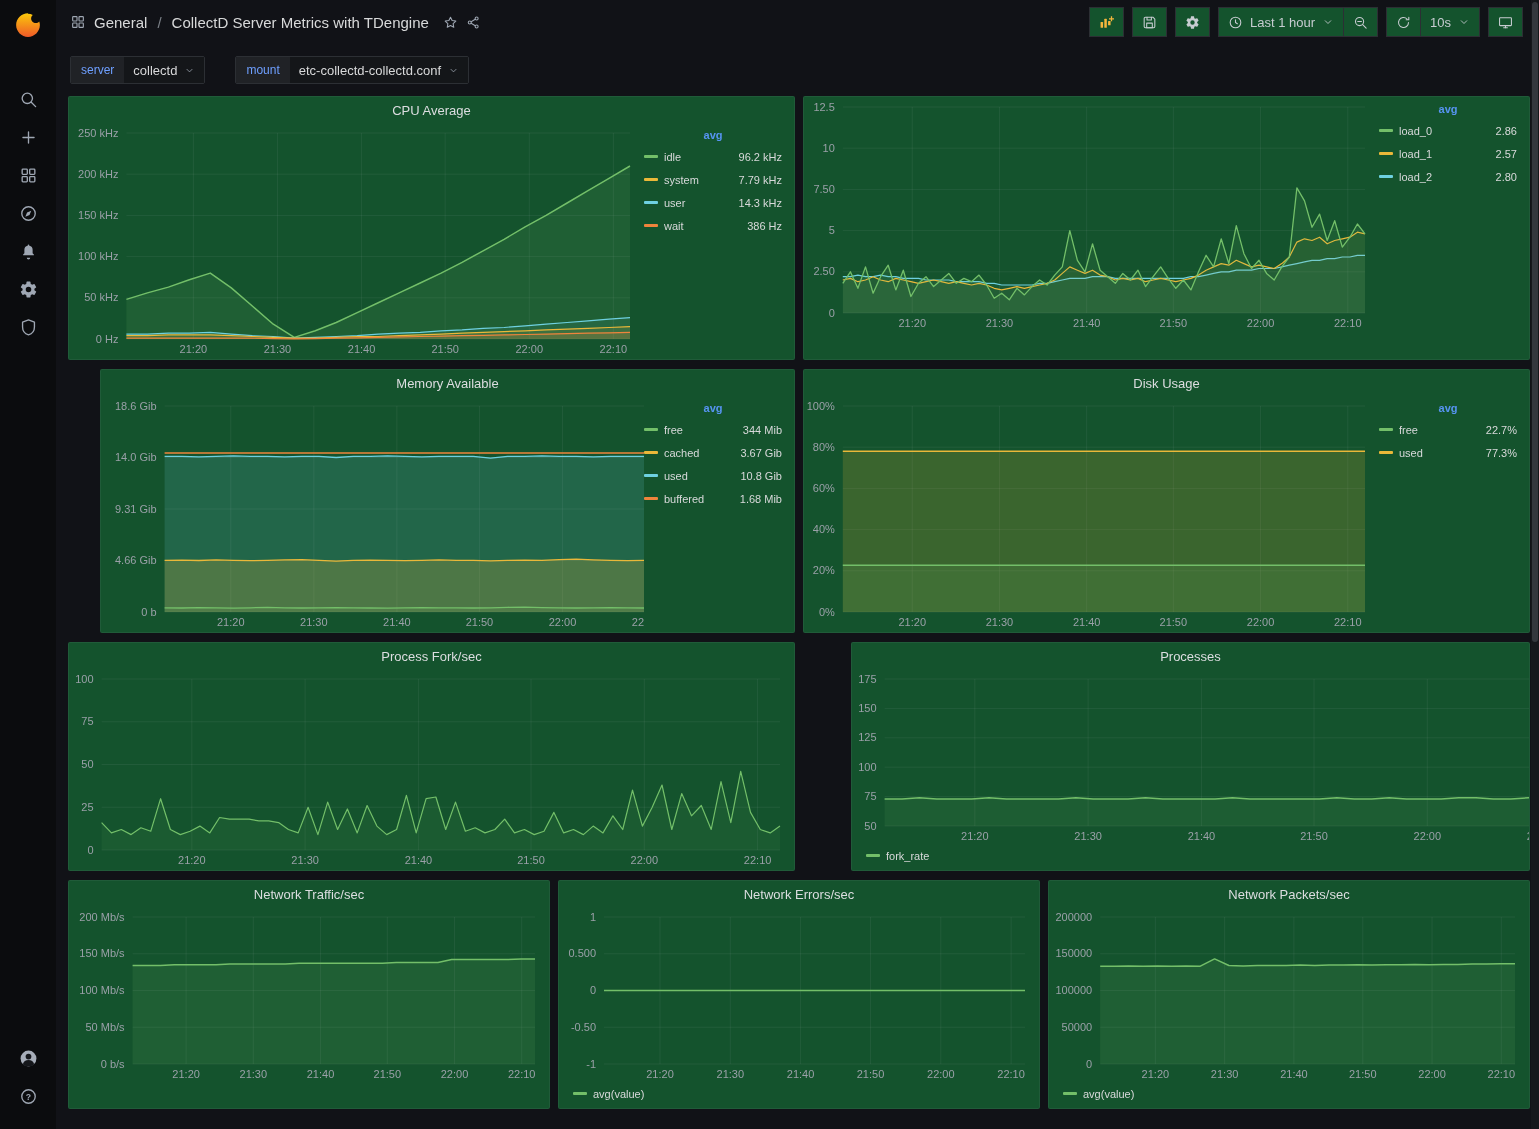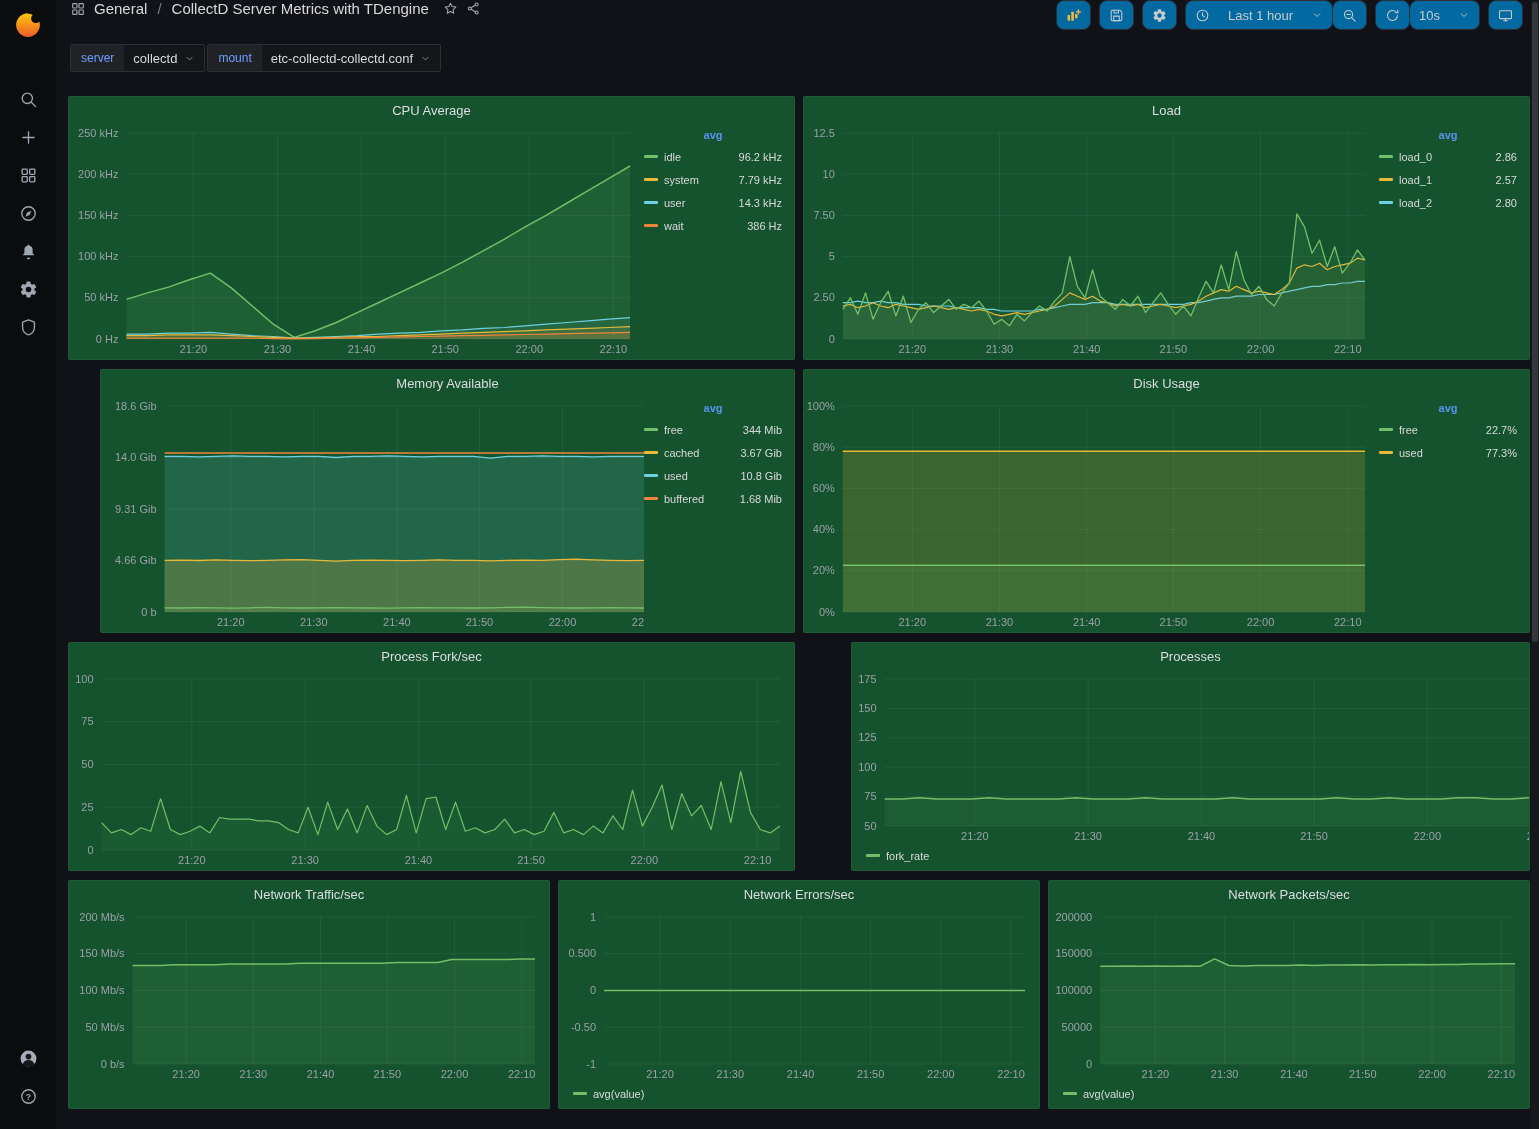--- a/index.html
+++ b/index.html
@@ -10,38 +10,38 @@
   
   .sidebar{width:56px;background:#0b0c0e;display:flex;flex-direction:column;align-items:center;padding:10px 0 14px 0;flex-shrink:0}
   .logo{width:30px;height:30px;margin-bottom:40px;cursor:pointer}
   .logo svg{width:30px;height:30px}
   .side-ic{width:42px;height:38px;display:flex;align-items:center;justify-content:center;color:#9fa7b3;border-radius:2px;cursor:pointer}
   .side-ic svg{width:19px;height:19px}
   .side-spacer{flex:1}
 
   
   .main{flex:1;display:flex;flex-direction:column;min-width:0}
-  .topnav{height:44px;display:flex;align-items:flex-start;justify-content:space-between;padding:0 16px 0 14px;flex-shrink:0}
+  .topnav{height:44px;display:flex;align-items:center;justify-content:space-between;padding:0 16px 0 14px;flex-shrink:0}
   .nav-left{display:flex;align-items:center;gap:8px}
   .nav-left .ic{color:#9fa7b3}
   .crumb-section{font-size:15px;color:#d8d9da;cursor:pointer}
   .crumb-sep{color:#7b8087;font-size:15px;margin:0 2px}
   .crumb-title{font-size:15px;color:#d8d9da}
   .ic{display:inline-flex;align-items:center;justify-content:center}
   .ic svg{width:16px;height:16px}
   .ic.sm svg{width:15px;height:15px}
   .nav-right{display:flex;align-items:center;gap:8px}
-  .tbtn{display:flex;align-items:center;gap:18px;height:30px;padding:0 9px;background:#0369a1;border:1px solid #2c2f34;border-radius:8px;color:#c7ccd1;font-size:13px;font-family:inherit;cursor:pointer}
+  .tbtn{display:flex;align-items:center;gap:7px;height:30px;padding:0 9px;background:#14532d;border:1px solid #2c2f34;border-radius:0;color:#c7ccd1;font-size:13px;font-family:inherit;cursor:pointer}
   .tbtn .ic svg{width:15px;height:15px}
   .tbtn .caret svg{width:12px;height:12px}
   .btn-group{display:flex}
   .btn-group .tbtn+.tbtn{border-left:none}
 
   
-  .submenu{height:40px;display:flex;align-items:flex-start;gap:2px;padding:0 14px;flex-shrink:0}
+  .submenu{height:40px;display:flex;align-items:flex-end;gap:30px;padding:0 14px;flex-shrink:0}
   .var-picker{display:inline-flex;align-items:stretch;height:28px;border:1px solid #2c2f34;border-radius:2px;overflow:hidden}
   .var-label{display:flex;align-items:center;padding:0 10px;background:#202226;color:#6e9fff;font-size:12px}
   .var-value{display:flex;align-items:center;gap:7px;padding:0 9px;background:#141619;color:#d8d9da;font-size:13px;cursor:pointer}
   .var-value .caret svg{width:11px;height:11px;color:#9fa7b3}
 
   
   .dash{flex:1;padding:12px 9px 0 12px;display:grid;grid-template-columns:repeat(6,minmax(0,1fr));grid-template-rows:264px 264px 229px 229px;gap:9px 8px;align-content:start}
   .panel{background:#14532d;border:1px solid rgba(204,204,220,0.07);border-radius:2px;display:flex;flex-direction:column;overflow:hidden}
   .panel-header{height:26px;display:flex;align-items:center;justify-content:center;flex-shrink:0}
   .panel-title{font-size:13px;font-weight:500;color:#dcdde0;cursor:pointer}
@@ -334,23 +334,20 @@
               </div>
               <div class="legend-row">
                 <span class="swatch" style="background: rgb(239, 132, 60);"></span>
                 <span class="lname">wait</span>
                 <span class="lval">386 Hz</span>
               </div>
             </div>
           </div>
         </section>
         <section class="panel" style="grid-column: span 3;">
-          <div class="panel-header">
-            <span class="panel-title">Load</span>
-          </div>
           <div class="panel-body">
             <div class="chart-wrap"><svg width="575" height="236">
                 <line x1="38.8" y1="216" x2="561" y2="216" stroke="rgba(204,204,220,0.08)" stroke-width="1"></line>
                 <text x="30.799999999999997" y="219.5" fill="#9aa0a8" font-size="11" text-anchor="end" font-family="Liberation Sans, sans-serif">0</text>
                 <line x1="38.8" y1="174.8" x2="561" y2="174.8" stroke="rgba(204,204,220,0.08)" stroke-width="1"></line>
                 <text x="30.799999999999997" y="178.3" fill="#9aa0a8" font-size="11" text-anchor="end" font-family="Liberation Sans, sans-serif">2.50</text>
                 <line x1="38.8" y1="133.6" x2="561" y2="133.6" stroke="rgba(204,204,220,0.08)" stroke-width="1"></line>
                 <text x="30.799999999999997" y="137.1" fill="#9aa0a8" font-size="11" text-anchor="end" font-family="Liberation Sans, sans-serif">5</text>
                 <line x1="38.8" y1="92.4" x2="561" y2="92.4" stroke="rgba(204,204,220,0.08)" stroke-width="1"></line>
                 <text x="30.799999999999997" y="95.9" fill="#9aa0a8" font-size="11" text-anchor="end" font-family="Liberation Sans, sans-serif">7.50</text>

